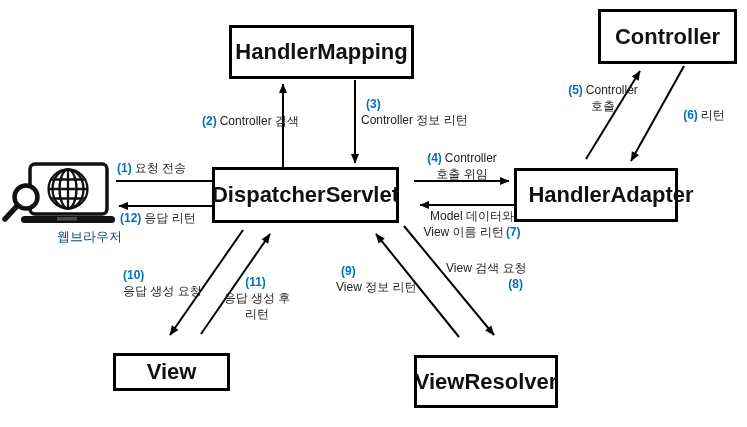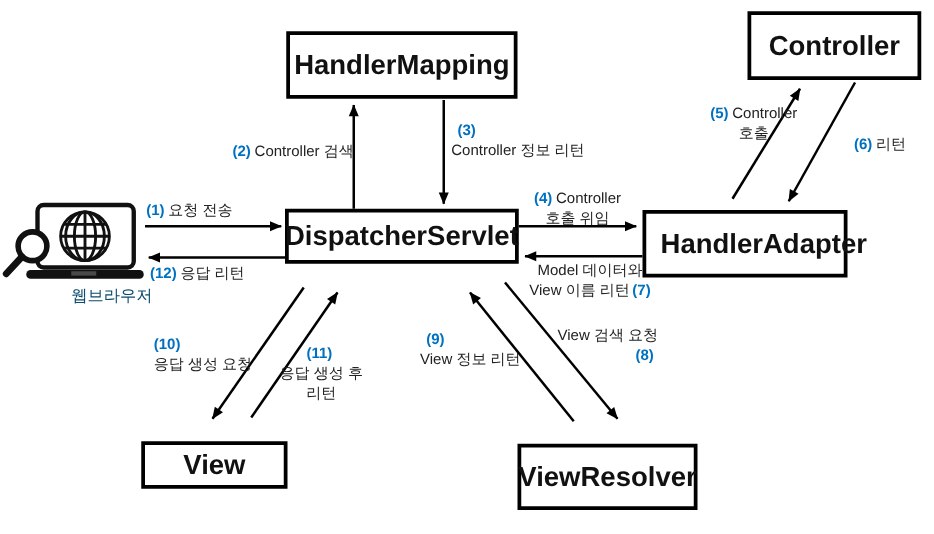--- a/index.html
+++ b/index.html
@@ -62,21 +62,21 @@
   </svg>
 
   <div class="box" style="left:229px;top:25px;width:185px;height:54px;">
     <span>HandlerMapping</span>
   </div>
 
   <div class="box" style="left:598px;top:9px;width:139px;height:55px;">
     <span>Controller</span>
   </div>
 
-  <div class="box" style="left:228px;top:167px;width:187px;height:44px;">
+  <div class="box" style="left:212px;top:167px;width:187px;height:56px;">
     <span>DispatcherServlet</span>
   </div>
 
   <div class="box" style="left:514px;top:168px;width:164px;height:54px;padding-left:30px;">
     <span>HandlerAdapter</span>
   </div>
 
   <div class="box" style="left:113px;top:353px;width:117px;height:38px;">
     <span>View</span>
   </div>
@@ -108,21 +108,21 @@
   <div id="browser-label">웹브라우저</div>
 
   <div class="step" style="left:117px;top:160px;">
     <span class="num">(1)</span><span>요청 전송</span>
   </div>
 
   <div class="step" style="left:120px;top:210px;">
     <span class="num">(12)</span><span>응답 리턴</span>
   </div>
 
-  <div class="step" style="left:186px;top:113px;">
+  <div class="step" style="left:202px;top:113px;">
     <span class="num">(2)</span><span>Controller 검색</span>
   </div>
 
   <div class="step" style="left:361px;top:96px;">
     <div class="indent"><span class="num">(3)</span></div>
     <div><span>Controller 정보 리턴</span></div>
   </div>
 
   <div class="step center" style="left:424px;top:150px;width:76px;">
     <div><span class="num">(4)</span><span>Controller</span></div>

